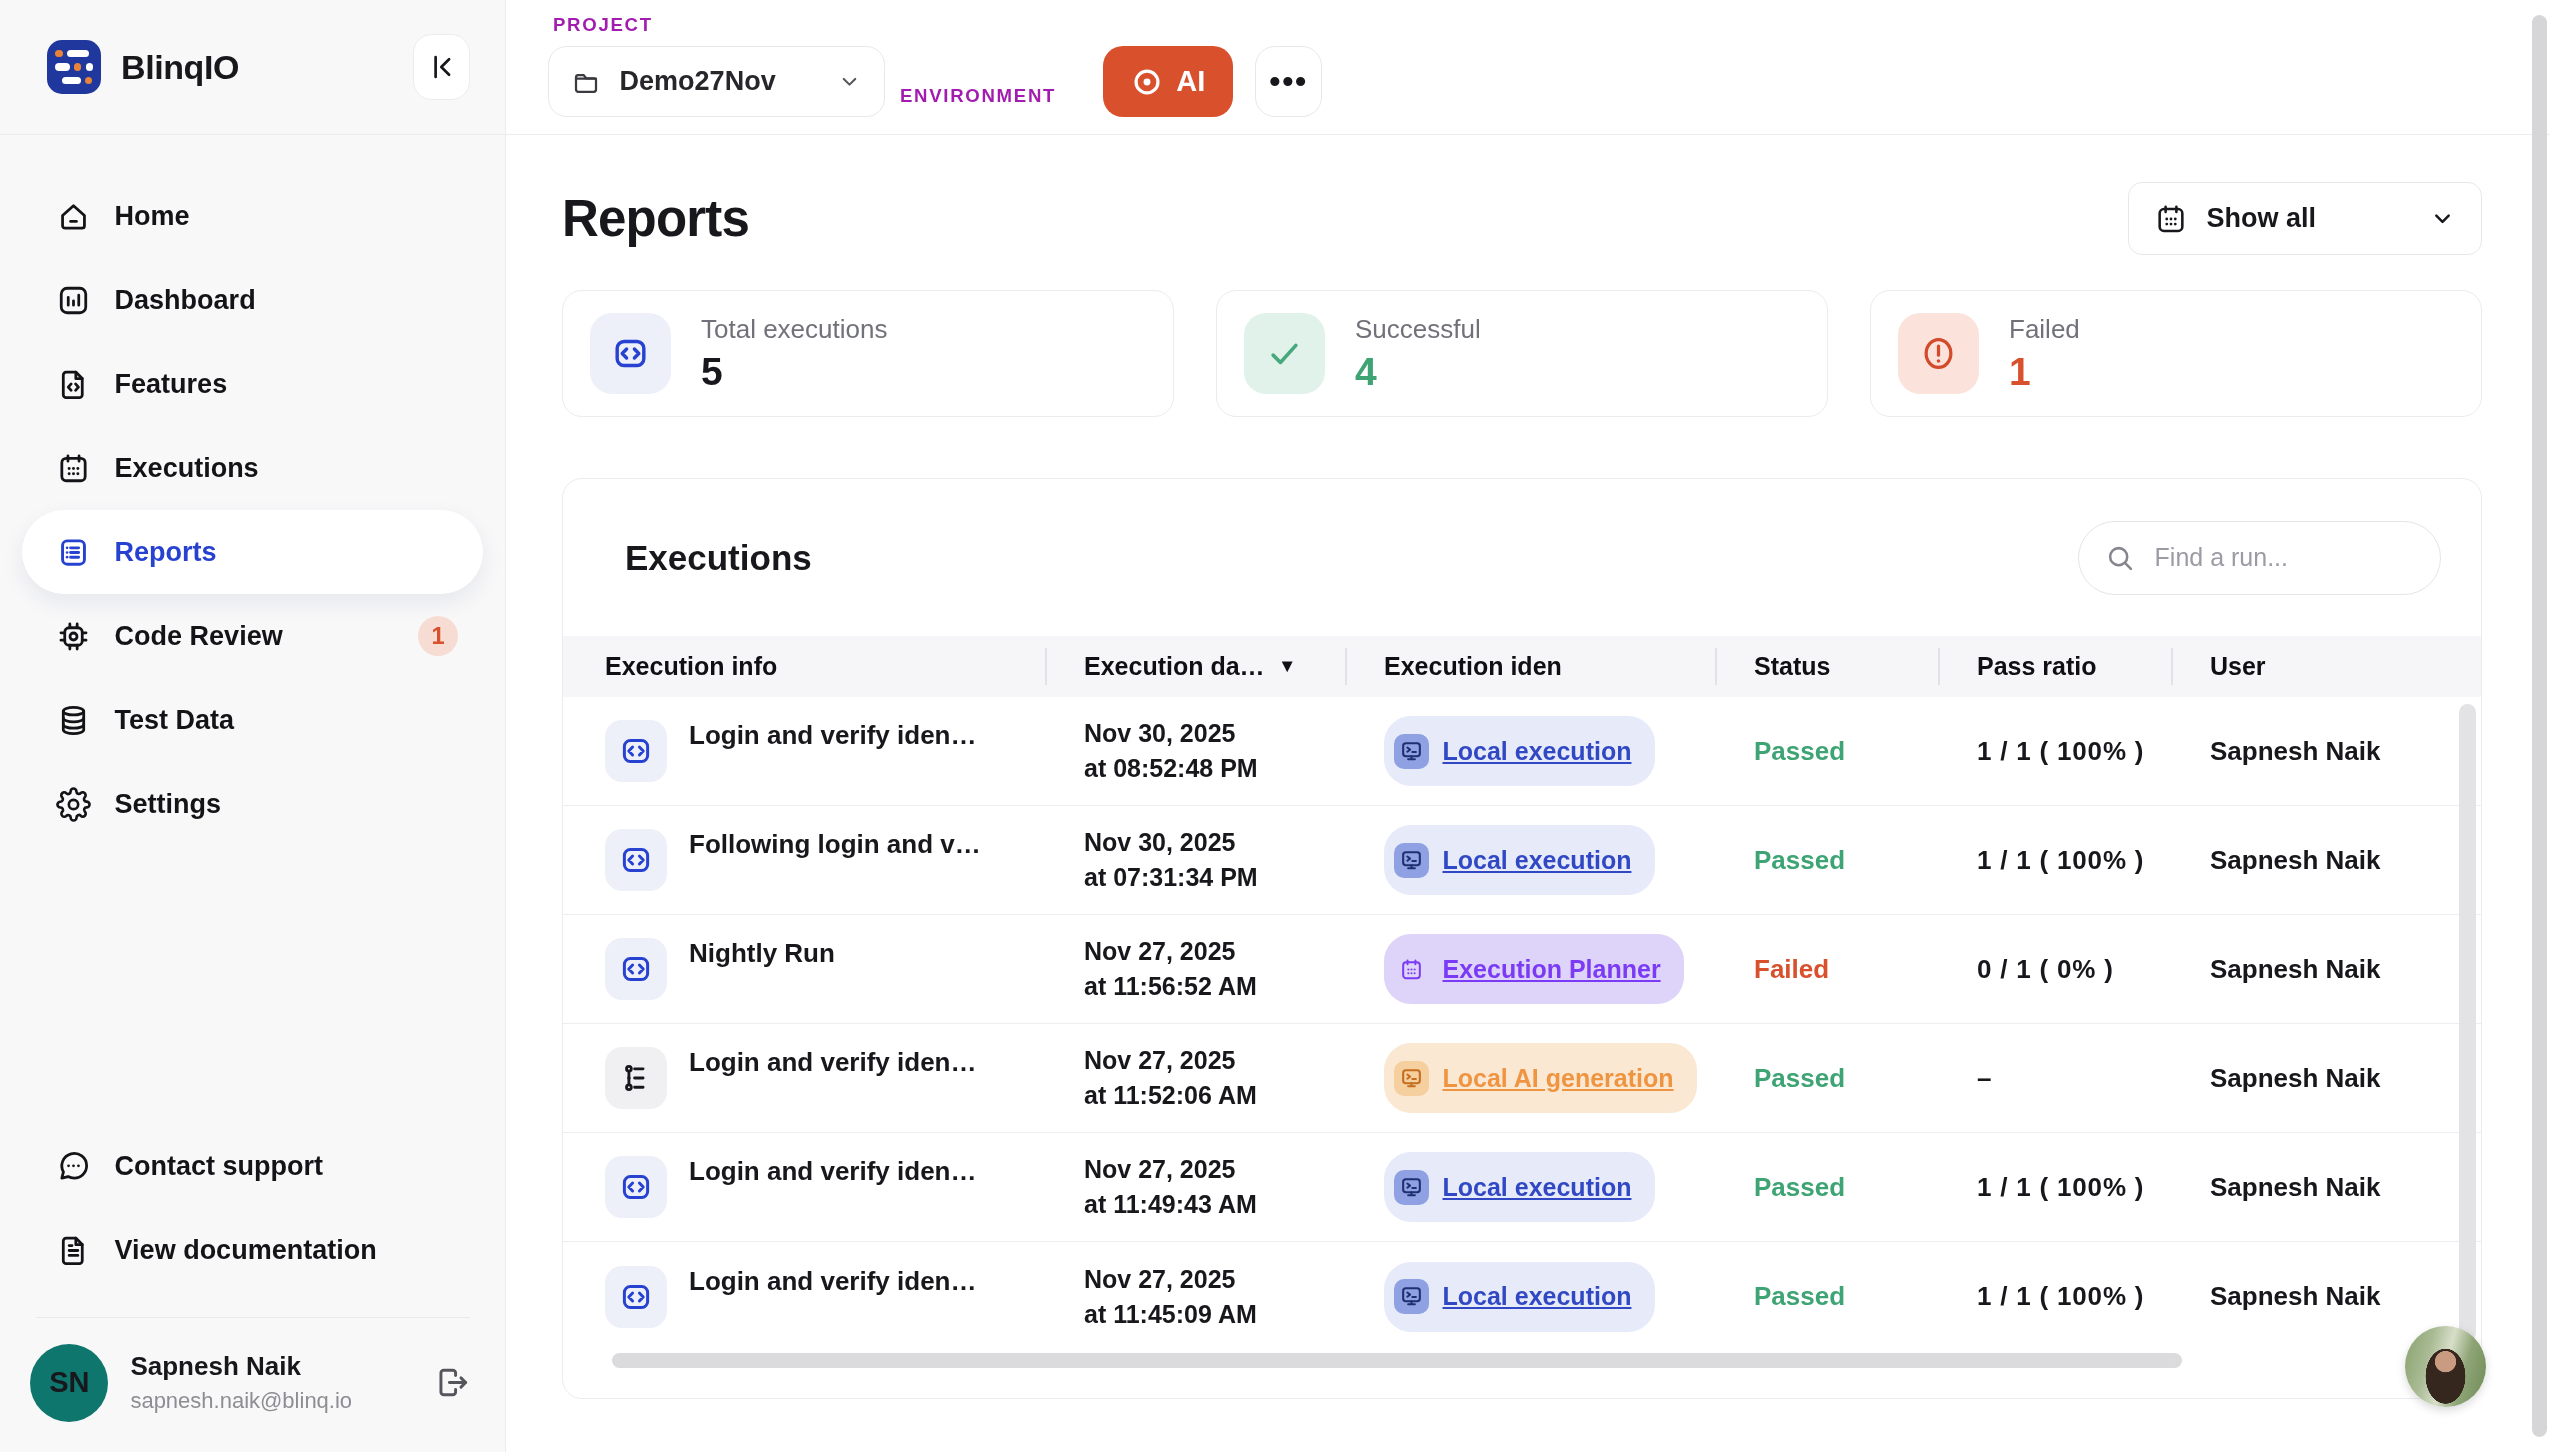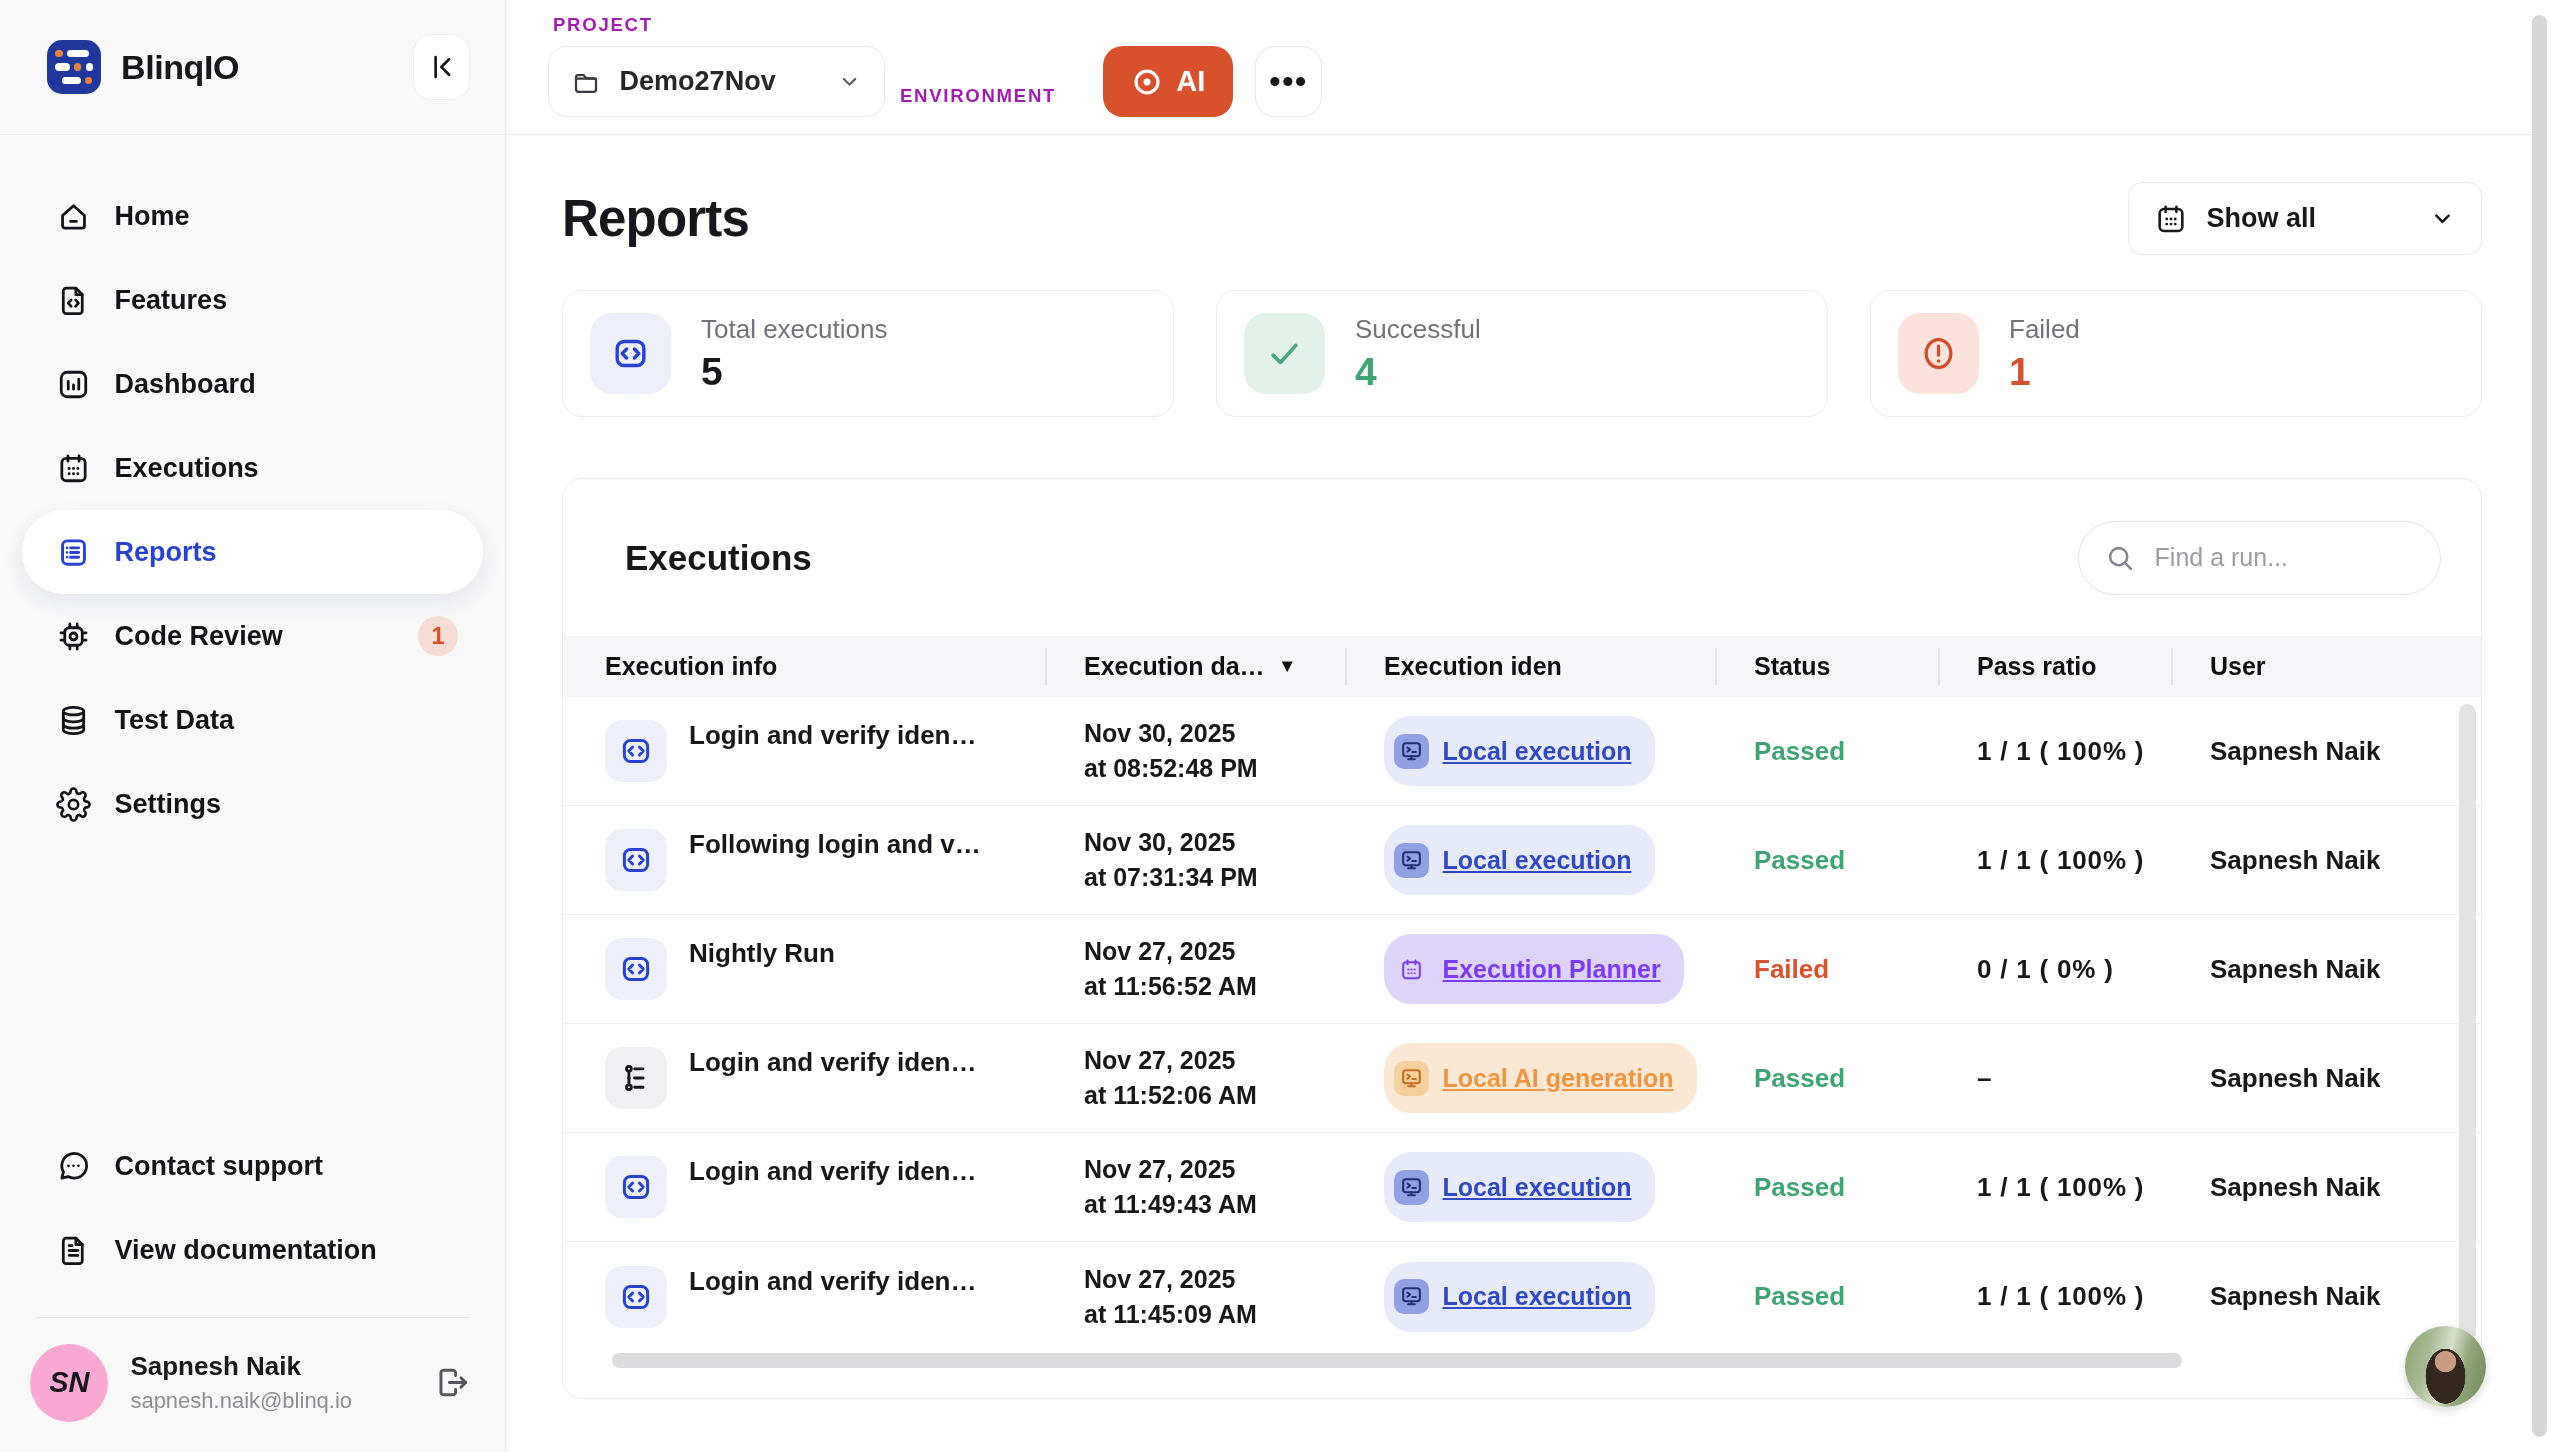--- a/index.html
+++ b/index.html
@@ -28,22 +28,22 @@
     gap:23.6px; font-size:27px; font-weight:600; color:#141418; border-radius:51px; cursor:pointer; }
   .nav-item .icon { width:35px; height:35px; color:#141418; }
   .nav-item.active { background:#fff; color:#2742D1; box-shadow:0 8.4px 22px rgba(30,40,90,.08); }
   .nav-item.active .icon { color:#2742D1; }
   .nav-badge { margin-left:auto; width:40px; height:40px; border-radius:50%; background:#F7DCD4;
     color:#D9502C; font-size:23.6px; font-weight:700; display:flex; align-items:center; justify-content:center; }
 
   .sidebar-bottom { margin-top:auto; padding:0 22px 22px 22px; }
   .sidebar-divider { height:1.7px; background:#E9E9EB; margin:23.6px 13.5px 17px 13.5px; }
   .user-row { display:flex; align-items:center; padding:8.4px 11.8px 8.4px 8.4px; gap:22px; }
-  .avatar-initials { width:78px; height:78px; border-radius:50%; background:#f9a8d4;
-    display:flex; align-items:center; justify-content:center; font-size:29px; font-weight:800; color:#17171C;font-style:italic; }
+  .avatar-initials { width:78px; height:78px; border-radius:50%; background:#0f766e;
+    display:flex; align-items:center; justify-content:center; font-size:29px; font-weight:800; color:#17171C; }
   .user-meta { display:flex; flex-direction:column; gap:6.7px; }
   .user-name { font-size:26px; font-weight:800; }
   .user-email { font-size:22px; color:#8D8D93; }
   .logout-btn { margin-left:auto; width:37px; height:37px; color:#55555C; }
 
   
   .top-header { position:absolute; left:506px; right:0; top:0; height:135px;
     border-bottom:1.7px solid #ECECEE; display:flex; align-items:flex-end; padding:0 0 17px 42px; background:#fff; }
   .field-group { display:flex; flex-direction:column; margin-right:10px; }
   .field-label { font-size:18.6px; font-weight:600; letter-spacing:1.7px; color:#a21caf; margin:0 0 10px 5px; }
@@ -182,36 +182,36 @@
         <span class="icon ">
           <svg viewBox="0 0 24 24" fill="none" stroke="currentColor" stroke-width="1.9" stroke-linecap="round" stroke-linejoin="round">
             <path d="M4.5 11.3 12 4.6l7.5 6.7v7a1.7 1.7 0 0 1-1.7 1.7H6.2a1.7 1.7 0 0 1-1.7-1.7z"></path>
             <path d="M10 15.4h4"></path>
           </svg>
         </span>
         <span>Home</span>
       </div>
       <div class="nav-item">
         <span class="icon ">
+          <svg viewBox="0 0 24 24" fill="none" stroke="currentColor" stroke-width="1.9" stroke-linecap="round">
+            <rect x="3.6" y="3.6" width="16.8" height="16.8" rx="4"></rect>
+            <path d="M8.4 15.2V9.8M12 15.2v-3M15.6 15.2V8.4"></path>
+          </svg>
+        </span>
+        <span>Dashboard</span>
+      </div>
+      <div class="nav-item">
+        <span class="icon ">
           <svg viewBox="0 0 24 24" fill="none" stroke="currentColor" stroke-width="1.9" stroke-linecap="round" stroke-linejoin="round">
             <path d="M7 3.5h6.6L18 7.9V19a2 2 0 0 1-2 2H7a2 2 0 0 1-2-2V5.5a2 2 0 0 1 2-2z"></path>
             <path d="M13.6 3.5V8H18"></path>
             <path d="m10.4 11.6-2 2.2 2 2.2M13.4 11.6l2 2.2-2 2.2"></path>
           </svg>
         </span>
         <span>Features</span>
-      </div>
-      <div class="nav-item">
-        <span class="icon ">
-          <svg viewBox="0 0 24 24" fill="none" stroke="currentColor" stroke-width="1.9" stroke-linecap="round">
-            <rect x="3.6" y="3.6" width="16.8" height="16.8" rx="4"></rect>
-            <path d="M8.4 15.2V9.8M12 15.2v-3M15.6 15.2V8.4"></path>
-          </svg>
-        </span>
-        <span>Dashboard</span>
       </div>
       <div class="nav-item">
         <span class="icon ">
           <svg viewBox="0 0 24 24" fill="none" stroke="currentColor" stroke-width="1.9" stroke-linecap="round">
             <rect x="4" y="5" width="16" height="15.4" rx="3"></rect>
             <path d="M8.2 3.4V7M15.8 3.4V7"></path>
             <g fill="currentColor" stroke="none">
               <circle cx="9" cy="12" r="1"></circle>
               <circle cx="12" cy="12" r="1"></circle>
               <circle cx="15" cy="12" r="1"></circle>

